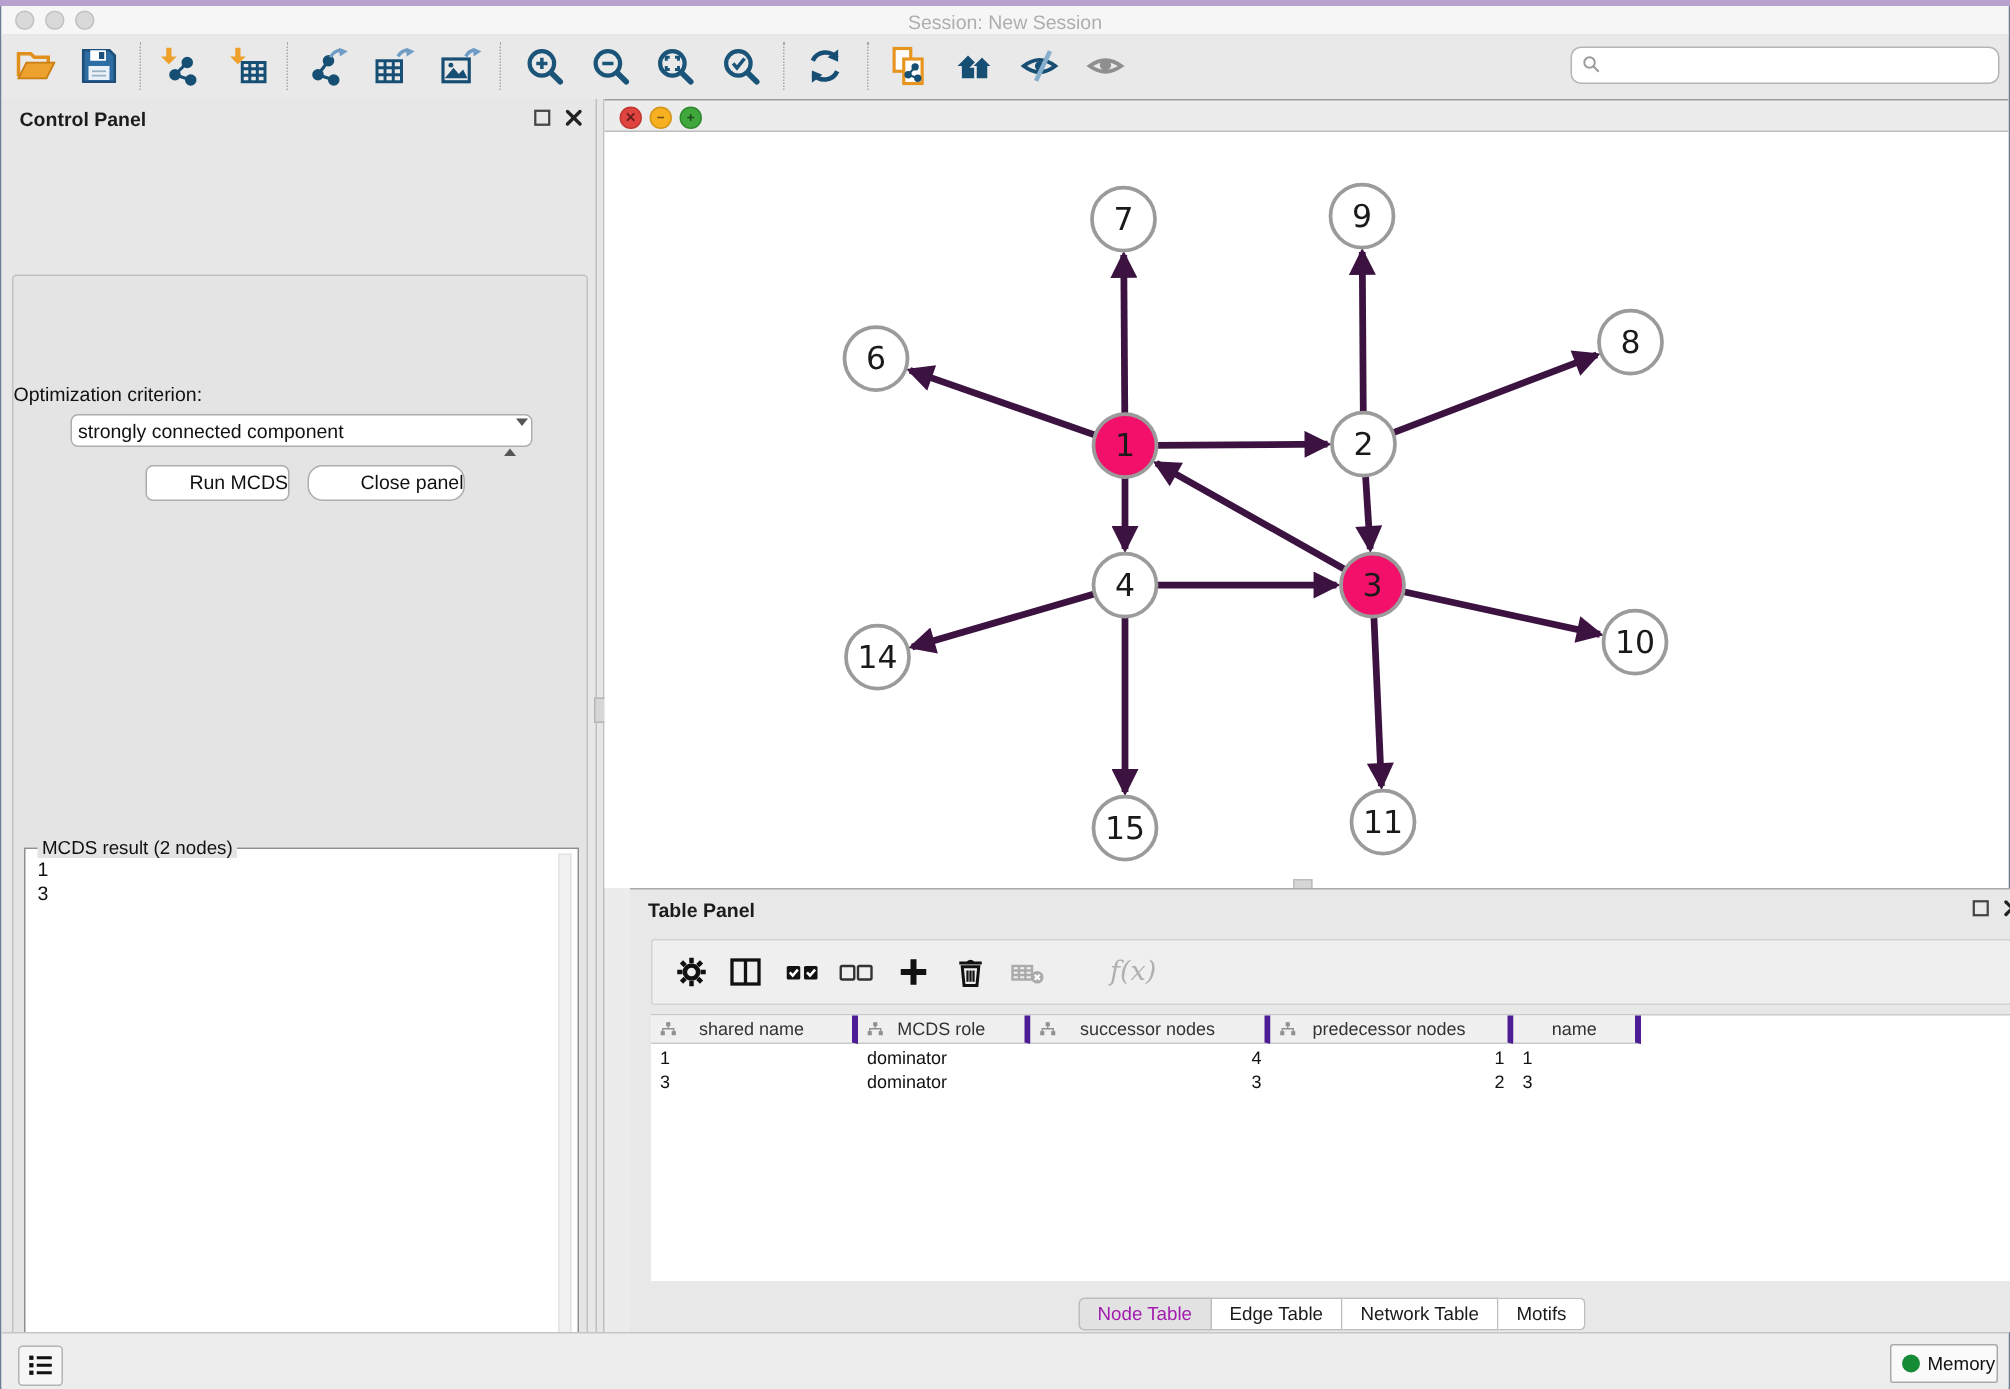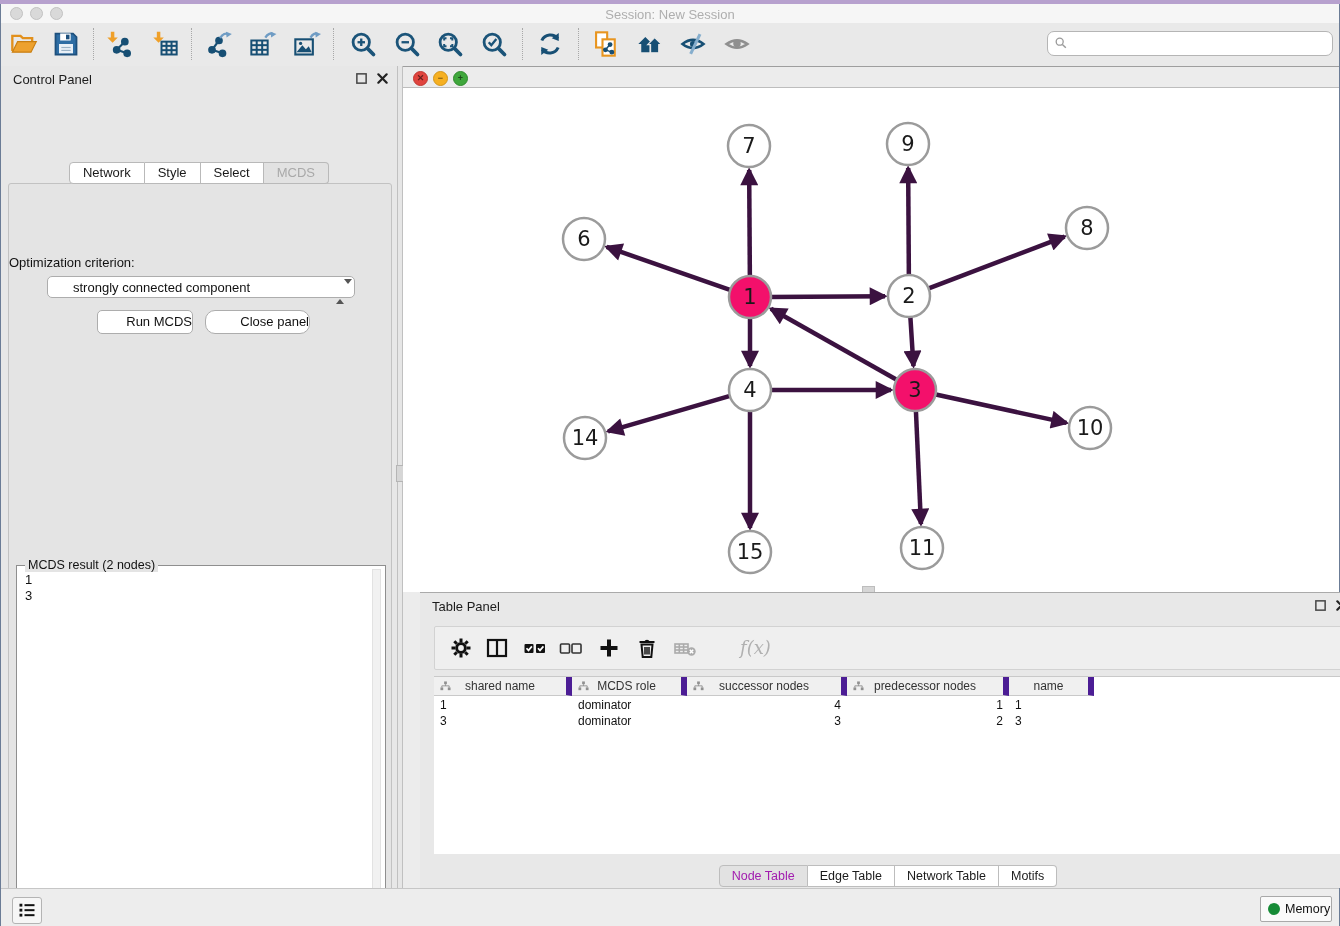--- a/index.html
+++ b/index.html
@@ -17,31 +17,31 @@
   #window-title{position:absolute;left:0;right:0;top:3px;text-align:center;font-size:13px;color:#aeaeae;}
   
   #toolbar{position:absolute;left:1px;top:23px;width:1338px;height:43px;background:#e9e9e9;border-bottom:1px solid #c4c4c4;}
   .tbi{position:absolute;top:7px;width:28px;height:28px;}
   .tbi svg{width:28px;height:28px;display:block;}
   .tsep{position:absolute;top:5px;height:32px;width:0;border-left:1px dotted #a8a8a8;}
   #search-box{position:absolute;left:1046px;top:8px;width:284px;height:23px;background:#fff;border:1px solid #b5b5b5;border-radius:7px;}
   #search-box svg{position:absolute;left:6px;top:4px;width:14px;height:14px;}
   
   #control-panel{position:absolute;left:1px;top:66px;width:396px;height:822px;background:#e7e7e7;}
-  .panel-title{position:absolute;left:12px;top:6px;font-size:13px;color:#1c1c1c;}
+  .panel-title{position:absolute;left:12px;top:6px;font-size:13px;color:#1c1c1c;font-weight:bold;}
   .win-ctrls{position:absolute;right:8px;top:6px;display:flex;gap:8px;}
   .win-ctrls svg{width:13px;height:13px;display:block;}
   #cp-body{position:absolute;left:7px;top:117px;width:382px;height:762px;background:#e4e4e4;border:1px solid #c2c2c2;border-radius:3px;}
   #cp-tabs{position:absolute;left:0;right:0;top:96px;display:flex;justify-content:center;}
   .cp-tab{height:20px;line-height:20px;padding:0 13px;font-size:13px;background:#fff;border:1px solid #b9b9b9;border-left:none;color:#1a1a1a;}
   .cp-tab:first-child{border-left:1px solid #b9b9b9;border-radius:4px 0 0 4px;}
   .cp-tab:last-child{border-radius:0 4px 4px 0;}
   .cp-tab.active{background:#e2e2e2;color:#a9a9a9;}
   #opt-label{position:absolute;left:0;right:0;top:71px;font-size:13px;color:#111;}
-  #criterion-select{position:absolute;left:38px;top:92px;width:308px;height:22px;background:#fff;border:1px solid #adadad;border-radius:5px;font-size:13px;color:#111;line-height:22px;padding-left:25px;box-sizing:border-box;}
+  #criterion-select{position:absolute;left:38px;top:92px;width:308px;height:22px;background:#fff;border:1px solid #adadad;border-radius:5px;font-size:13px;color:#111;line-height:22px;padding-left:4px;box-sizing:border-box;}
   .stepper{position:absolute;right:8px;top:4px;width:10px;height:14px;}
   .stepper .up{width:0;height:0;border-left:4px solid transparent;border-right:4px solid transparent;border-bottom:5px solid #555;margin:0 auto 3px;}
   .stepper .dn{width:0;height:0;border-left:4px solid transparent;border-right:4px solid transparent;border-top:5px solid #555;margin:0 auto;}
   .cp-btn{position:absolute;top:126px;height:22px;background:#fff;border:1px solid #adadad;border-radius:5px;font-size:13px;color:#111;text-align:right;line-height:21px;}
   #run-btn{left:88px;width:94px;}
   #closep-btn{left:196px;width:103px;border-radius:10px;}
   #result-box{position:absolute;left:7px;top:381px;width:368px;height:378px;border:1px solid #8f8f8f;background:#fff;}
   #result-legend{position:absolute;left:8px;top:-8px;background:#e4e4e4;padding:0 3px;font-size:12.5px;color:#111;}
   #result-lines{position:absolute;left:8px;top:6px;font-size:13px;line-height:16px;color:#111;white-space:pre;margin:0;font-family:"Liberation Sans",sans-serif;}
   #result-scroll{position:absolute;right:4px;top:3px;bottom:3px;width:7px;background:#f1f1f1;border:1px solid #e2e2e2;}
@@ -59,21 +59,21 @@
   #graph{position:absolute;left:0;top:0;}
   #h-grip{position:absolute;left:862px;top:586px;width:11px;height:7px;background:#d6d6d6;border:1px solid #bdbdbd;}
   
   #table-panel{position:absolute;left:420px;top:592px;width:936px;height:296px;background:#e8e8e8;border-top:1px solid #aaa;box-sizing:border-box;}
   #tp-toolbar{position:absolute;left:14px;top:33px;width:909px;height:42px;background:#efefef;border:1px solid #d2d2d2;border-radius:2px;}
   .tpi{position:absolute;top:9px;width:24px;height:24px;}
   .tpi svg{width:24px;height:24px;display:block;}
   .fx{font-family:"DejaVu Serif",serif;font-style:italic;font-size:18px;color:#b0b0b0;line-height:24px;margin-left:29px;}
   #tbl{position:absolute;left:14px;top:83px;width:909px;height:177px;background:#fff;border-top:1px solid #c9c9c9;}
   #tbl-head{position:absolute;left:0;top:0;height:19px;display:flex;}
-  .th{box-sizing:border-box;height:19px;background:#f0f0f0;border-right:6px solid #4c1d95;border-bottom:1px solid #c9c9c9;font-size:12px;color:#333;display:flex;align-items:center;justify-content:center;position:relative;}
+  .th{box-sizing:border-box;height:19px;background:#f0f0f0;border-right:4px solid #4c1d95;border-bottom:1px solid #c9c9c9;font-size:12px;color:#333;display:flex;align-items:center;justify-content:center;position:relative;}
   .th .tree{position:absolute;left:6px;top:4px;width:11px;height:11px;}
   #tbl-rows{position:absolute;left:0;top:20px;right:0;}
   .tr{display:flex;height:16px;}
   .td{box-sizing:border-box;height:16px;font-size:12px;color:#111;line-height:16px;padding:0 6px;overflow:hidden;}
   .c0{width:138px}.c1{width:115px}.c2{width:160px}.c3{width:162px}.c4{width:85px}
   .al{text-align:left}.ar{text-align:right}
   #tp-tabs{position:absolute;left:0;right:0;top:272px;display:flex;justify-content:center;}
   .tp-tab{height:20px;line-height:20px;padding:0 12px;font-size:12.5px;background:#fff;border:1px solid #bdbdbd;border-left:none;color:#1a1a1a;}
   .tp-tab:first-child{border-left:1px solid #bdbdbd;border-radius:4px 0 0 4px;}
   .tp-tab:last-child{border-radius:0 4px 4px 0;}
@@ -276,26 +276,20 @@
       </div>
       <div class="cp-btn" id="run-btn">Run MCDS</div>
       <div class="cp-btn" id="closep-btn">Close panel</div>
       <div id="result-box">
         <div id="result-legend">MCDS result (2 nodes)</div>
         <pre id="result-lines">1
 3</pre>
         <div id="result-scroll"></div>
       </div>
     </div>
-    <div id="cp-tabs">
-        <div class="cp-tab">Network</div>
-        <div class="cp-tab">Style</div>
-        <div class="cp-tab">Select</div>
-        <div class="cp-tab active">MCDS</div>
-      </div>
   </div>
 
   <div id="v-splitter"></div>
   <div id="v-grip"></div>
 
   <div id="net-titlebar">
     <div class="tlc" id="tl-close">✕</div>
     <div class="tlc" id="tl-min">−</div>
     <div class="tlc" id="tl-max">+</div>
     <div id="net-title">scc.txt</div>

